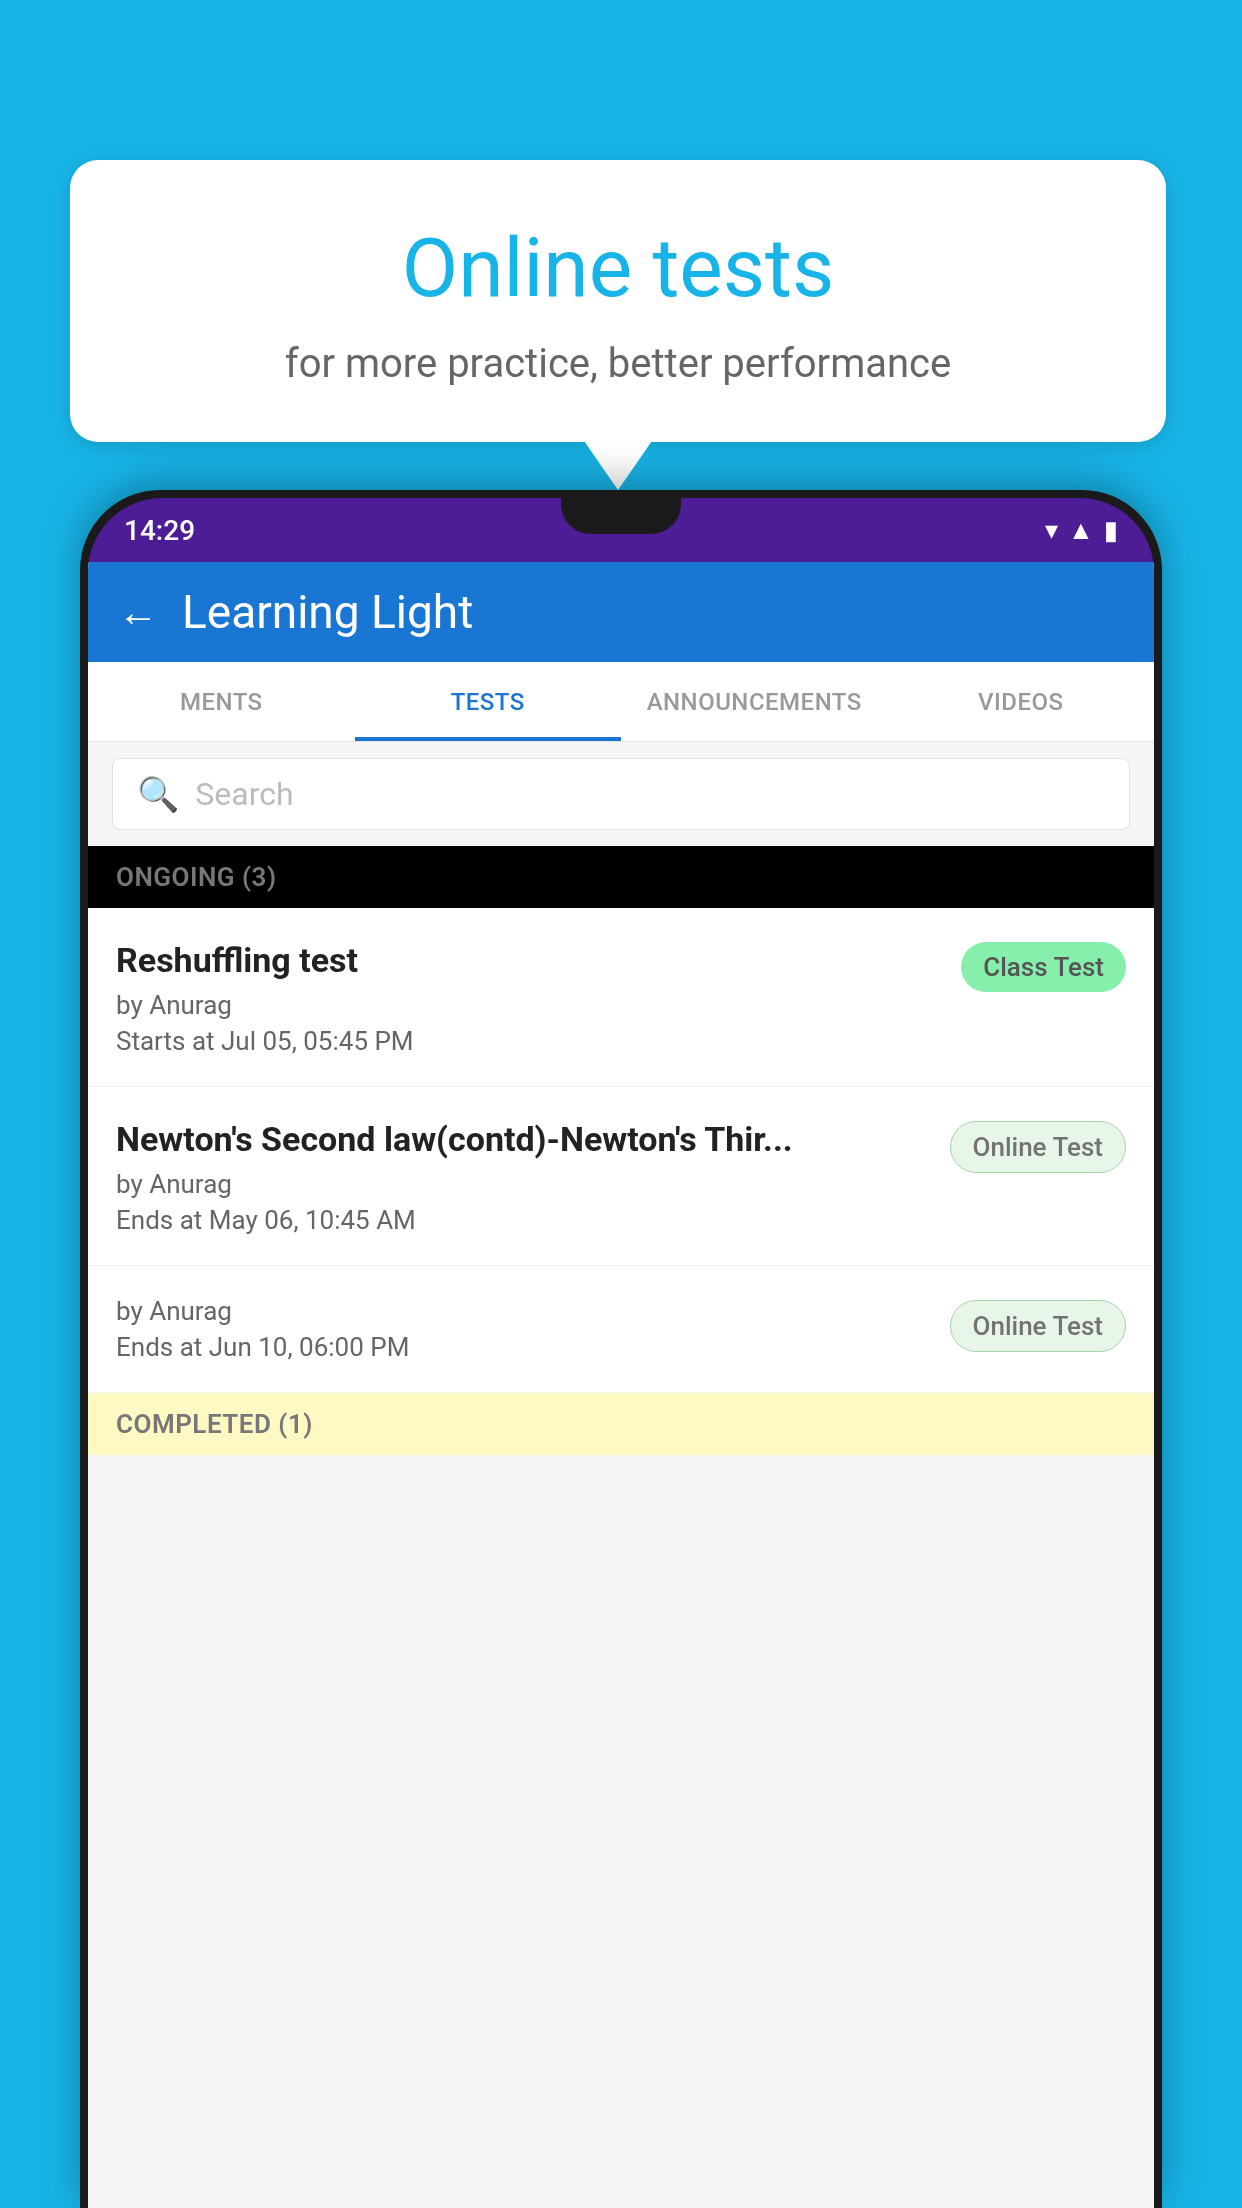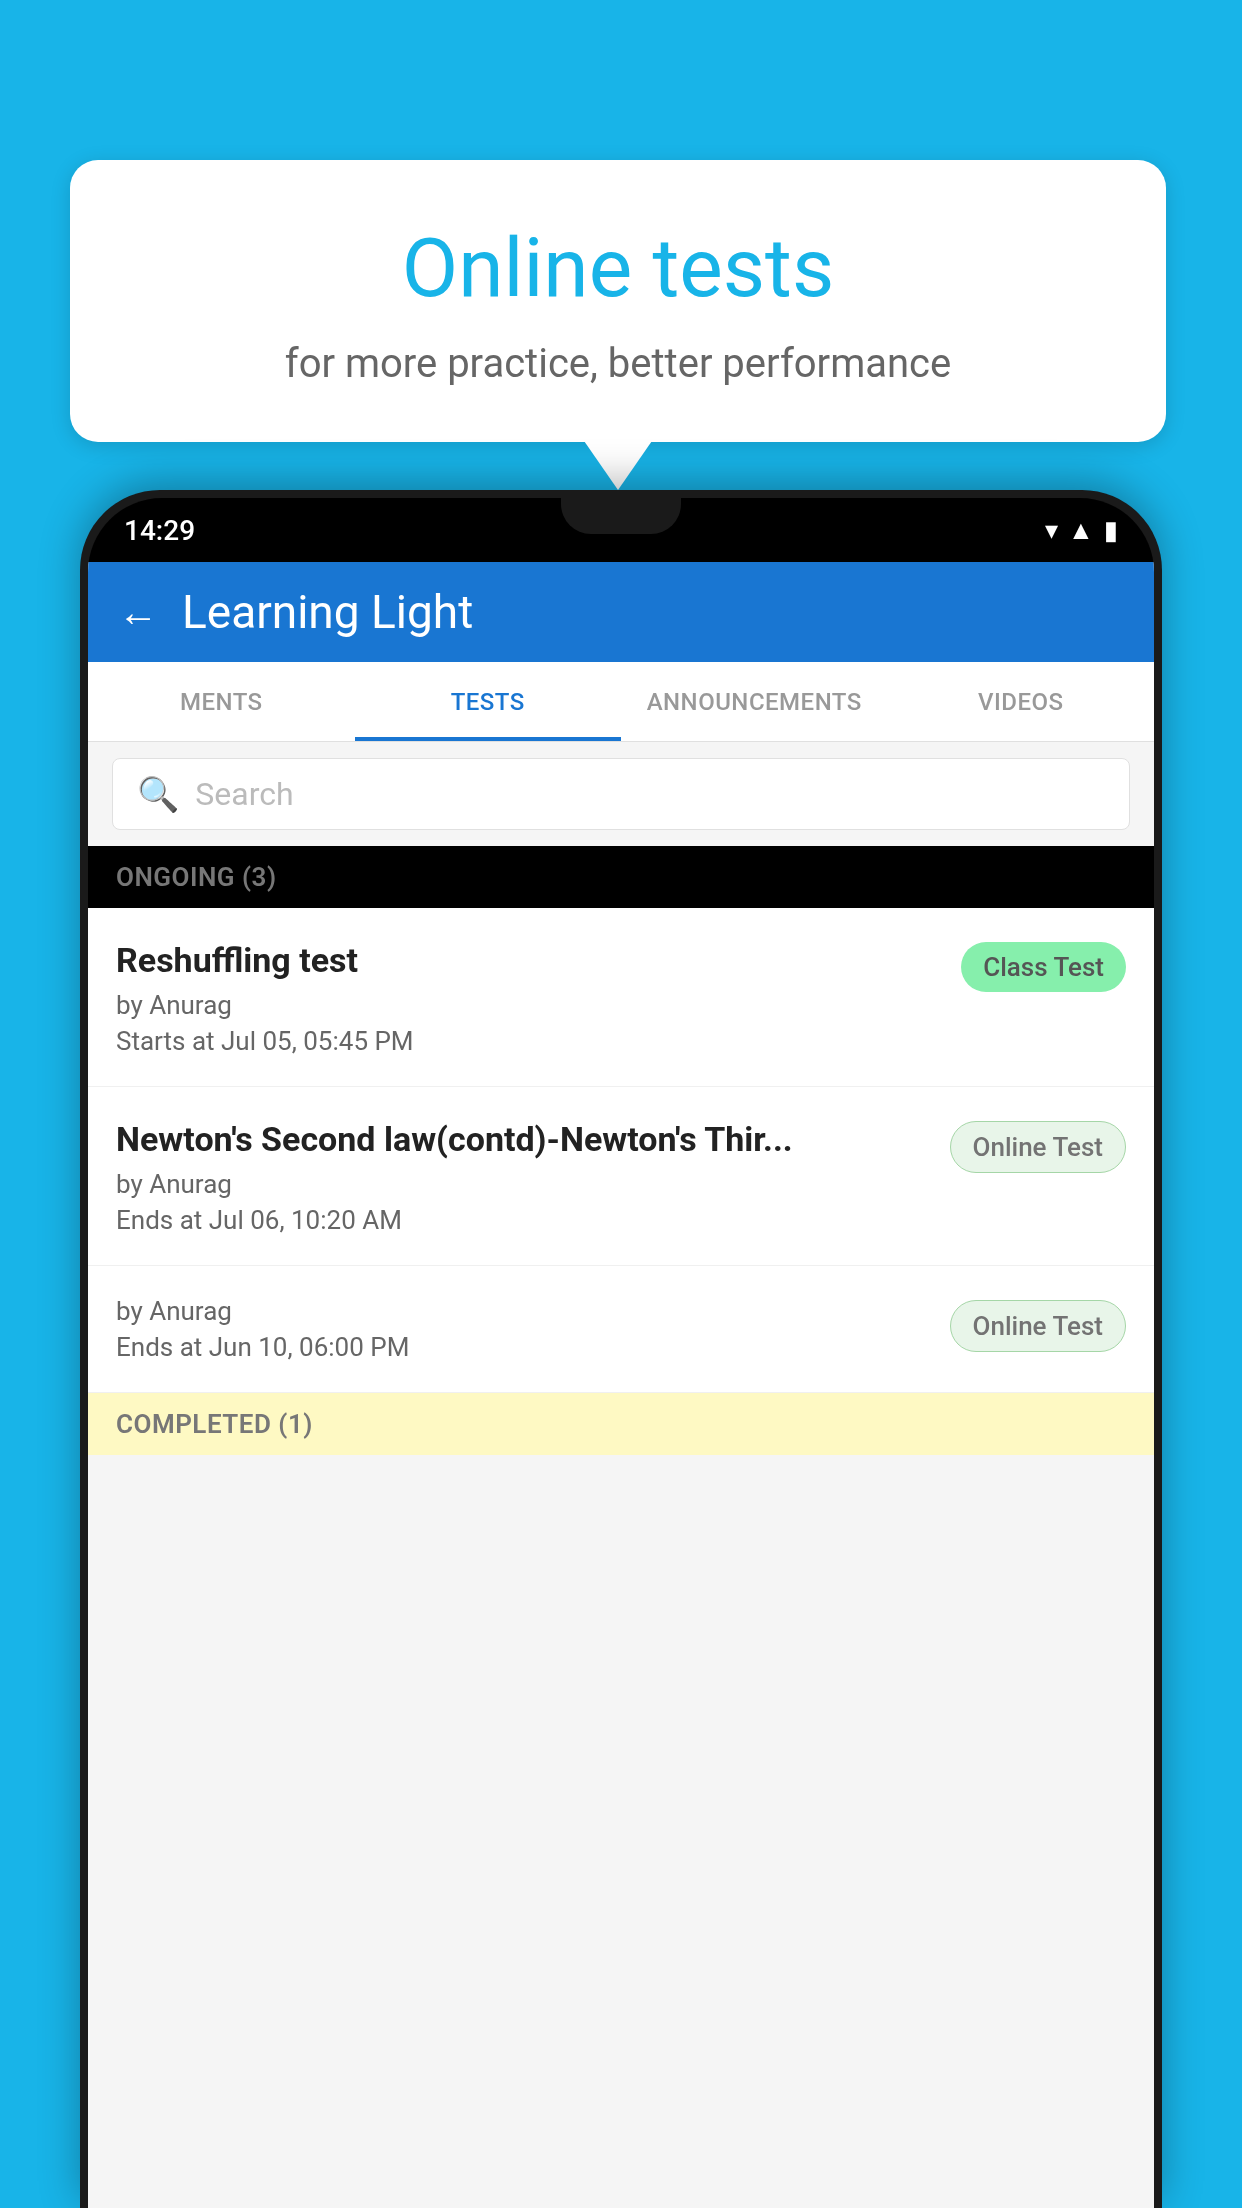--- a/index.html
+++ b/index.html
@@ -74,21 +74,21 @@
       left: 8px;
       right: 8px;
       bottom: 0;
       background: #1a1a1a;
       border-radius: 74px 74px 0 0;
       overflow: hidden;
     }
 
     
     .status-bar {
-      background: #000000;
+      background: #4c1d95;
       height: 64px;
       display: flex;
       align-items: center;
       justify-content: space-between;
       padding: 0 36px;
       position: relative;
     }
 
     .status-time {
       color: white;
@@ -354,21 +354,21 @@
             <div class="test-by">by Anurag</div>
             <div class="test-date">Starts at  Jul 05, 05:45 PM</div>
           </div>
           <span class="test-badge badge-class">Class Test</span>
         </div>
 
         <div class="test-item">
           <div class="test-info">
             <div class="test-title">Newton's Second law(contd)-Newton's Thir...</div>
             <div class="test-by">by Anurag</div>
-            <div class="test-date">Ends at  Jul 06, 10:20 AM</div>
+            <div class="test-date">Ends at  May 06, 10:45 AM</div>
           </div>
           <span class="test-badge badge-online">Online Test</span>
         </div>
 
         <div class="test-item">
           <div class="test-info">
             <div class="test-by">by Anurag</div>
             <div class="test-date">Ends at  Jun 10, 06:00 PM</div>
           </div>
           <span class="test-badge badge-online">Online Test</span>

